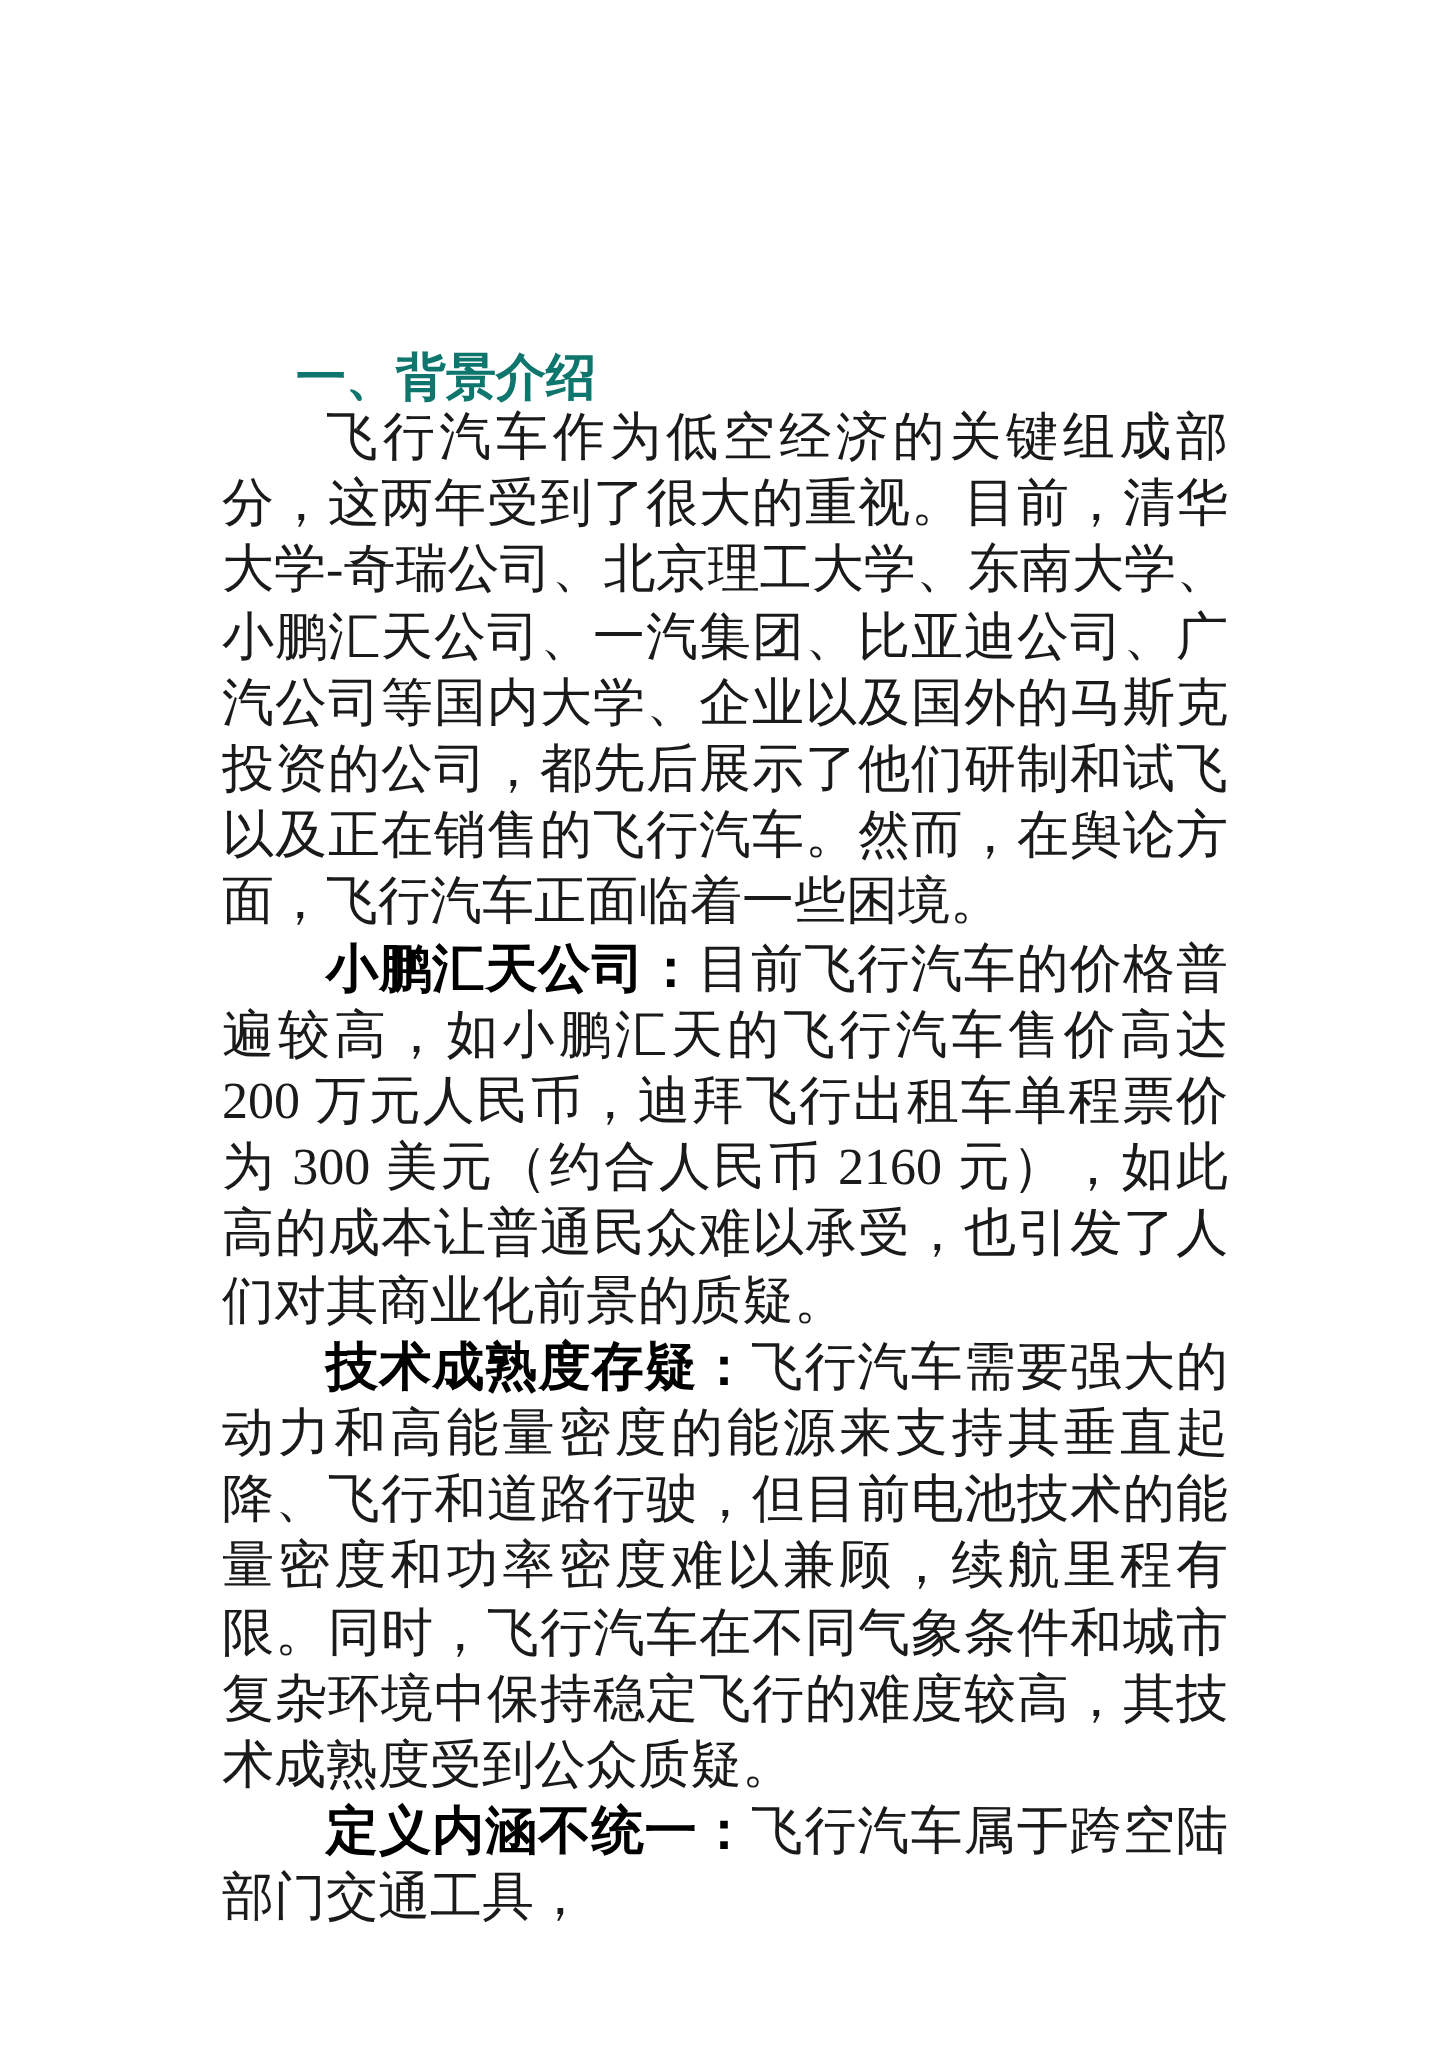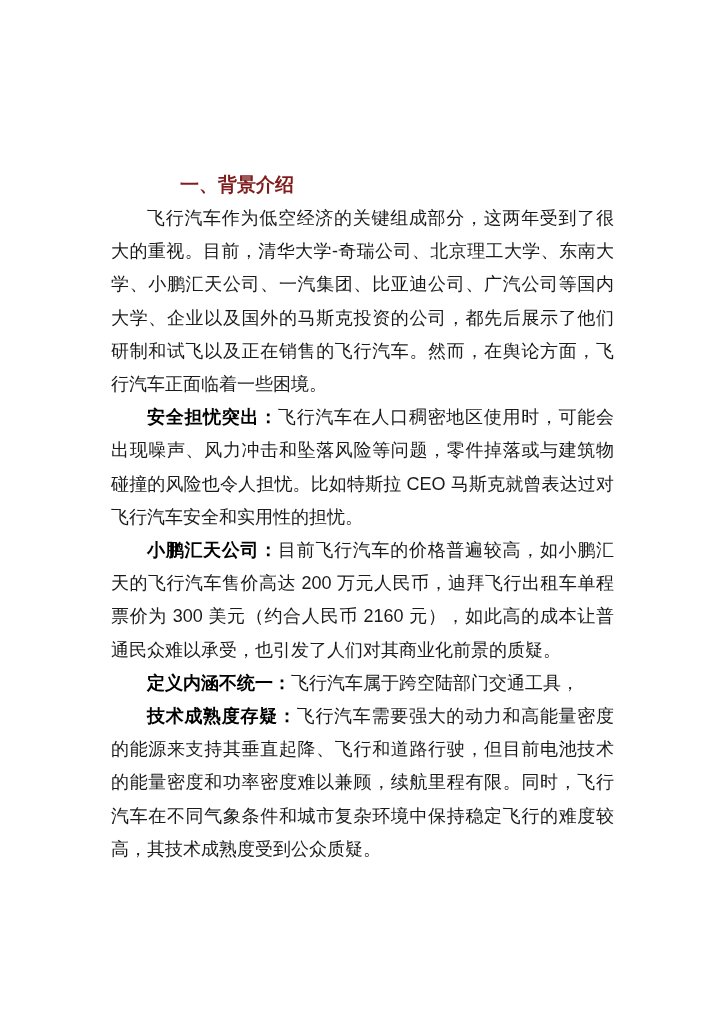--- a/index.html
+++ b/index.html
@@ -6,47 +6,44 @@
   body { width: 724px; height: 1024px; position: relative; overflow: hidden; color: #111; }
   .page { position: absolute; left: 0; top: 0; width: 724px; height: 1024px; background: #fff; }
   .title {
     position: absolute; top: 88px; left: 0; width: 724px; text-align: center;
     font-family: "DejaVu Serif", "Liberation Serif", serif;
     font-size: 25px; font-weight: bold; letter-spacing: 0px; color: #000;
   }
   .heading {
     position: absolute; top: 172px; left: 148px;
     font-family: "DejaVu Sans", "Liberation Sans", sans-serif;
-    font-size: 19px; font-weight: bold; color: #7f1d1d; margin-left: 32px;
+    font-size: 25px; font-weight: bold; color: #0f766e;
   }
   .body {
     position: absolute; top: 202px; left: 111px; width: 503px;
-    font-family: Liberation Sans, sans-serif;
-    font-size: 18px; line-height: 33.2px; color: #1a1a1a;
+    font-family: Liberation Serif, serif;
+    font-size: 26px; line-height: 33.2px; color: #1a1a1a;
     text-align: justify; text-justify: inter-character;
   }
   .para { margin: 0; text-indent: 2em; }
   .para b { font-weight: bold; color: #000; }
 </style>
 </head>
 <body>
 
 <div class="page">
   <div class="heading">一、背景介绍</div>
 
   <div class="body">
     <p class="para">
       <b></b><span>飞行汽车作为低空经济的关键组成部分，这两年受到了很大的重视。目前，清华大学-奇瑞公司、北京理工大学、东南大学、小鹏汇天公司、一汽集团、比亚迪公司、广汽公司等国内大学、企业以及国外的马斯克投资的公司，都先后展示了他们研制和试飞以及正在销售的飞行汽车。然而，在舆论方面，飞行汽车正面临着一些困境。</span>
     </p>
     <p class="para">
-      <b>安全担忧突出：</b><span>飞行汽车在人口稠密地区使用时，可能会出现噪声、风力冲击和坠落风险等问题，零件掉落或与建筑物碰撞的风险也令人担忧。比如特斯拉 CEO 马斯克就曾表达过对飞行汽车安全和实用性的担忧。</span>
-    </p>
-    <p class="para">
       <b>小鹏汇天公司：</b><span>目前飞行汽车的价格普遍较高，如小鹏汇天的飞行汽车售价高达 200 万元人民币，迪拜飞行出租车单程票价为 300 美元（约合人民币 2160 元），如此高的成本让普通民众难以承受，也引发了人们对其商业化前景的质疑。</span>
     </p>
     <p class="para">
-      <b>定义内涵不统一：</b><span>飞行汽车属于跨空陆部门交通工具，</span>
+      <b>技术成熟度存疑：</b><span>飞行汽车需要强大的动力和高能量密度的能源来支持其垂直起降、飞行和道路行驶，但目前电池技术的能量密度和功率密度难以兼顾，续航里程有限。同时，飞行汽车在不同气象条件和城市复杂环境中保持稳定飞行的难度较高，其技术成熟度受到公众质疑。</span>
     </p>
     <p class="para">
-      <b>技术成熟度存疑：</b><span>飞行汽车需要强大的动力和高能量密度的能源来支持其垂直起降、飞行和道路行驶，但目前电池技术的能量密度和功率密度难以兼顾，续航里程有限。同时，飞行汽车在不同气象条件和城市复杂环境中保持稳定飞行的难度较高，其技术成熟度受到公众质疑。</span>
+      <b>定义内涵不统一：</b><span>飞行汽车属于跨空陆部门交通工具，</span>
     </p>
   </div>
 </div>
 
 </body></html>

